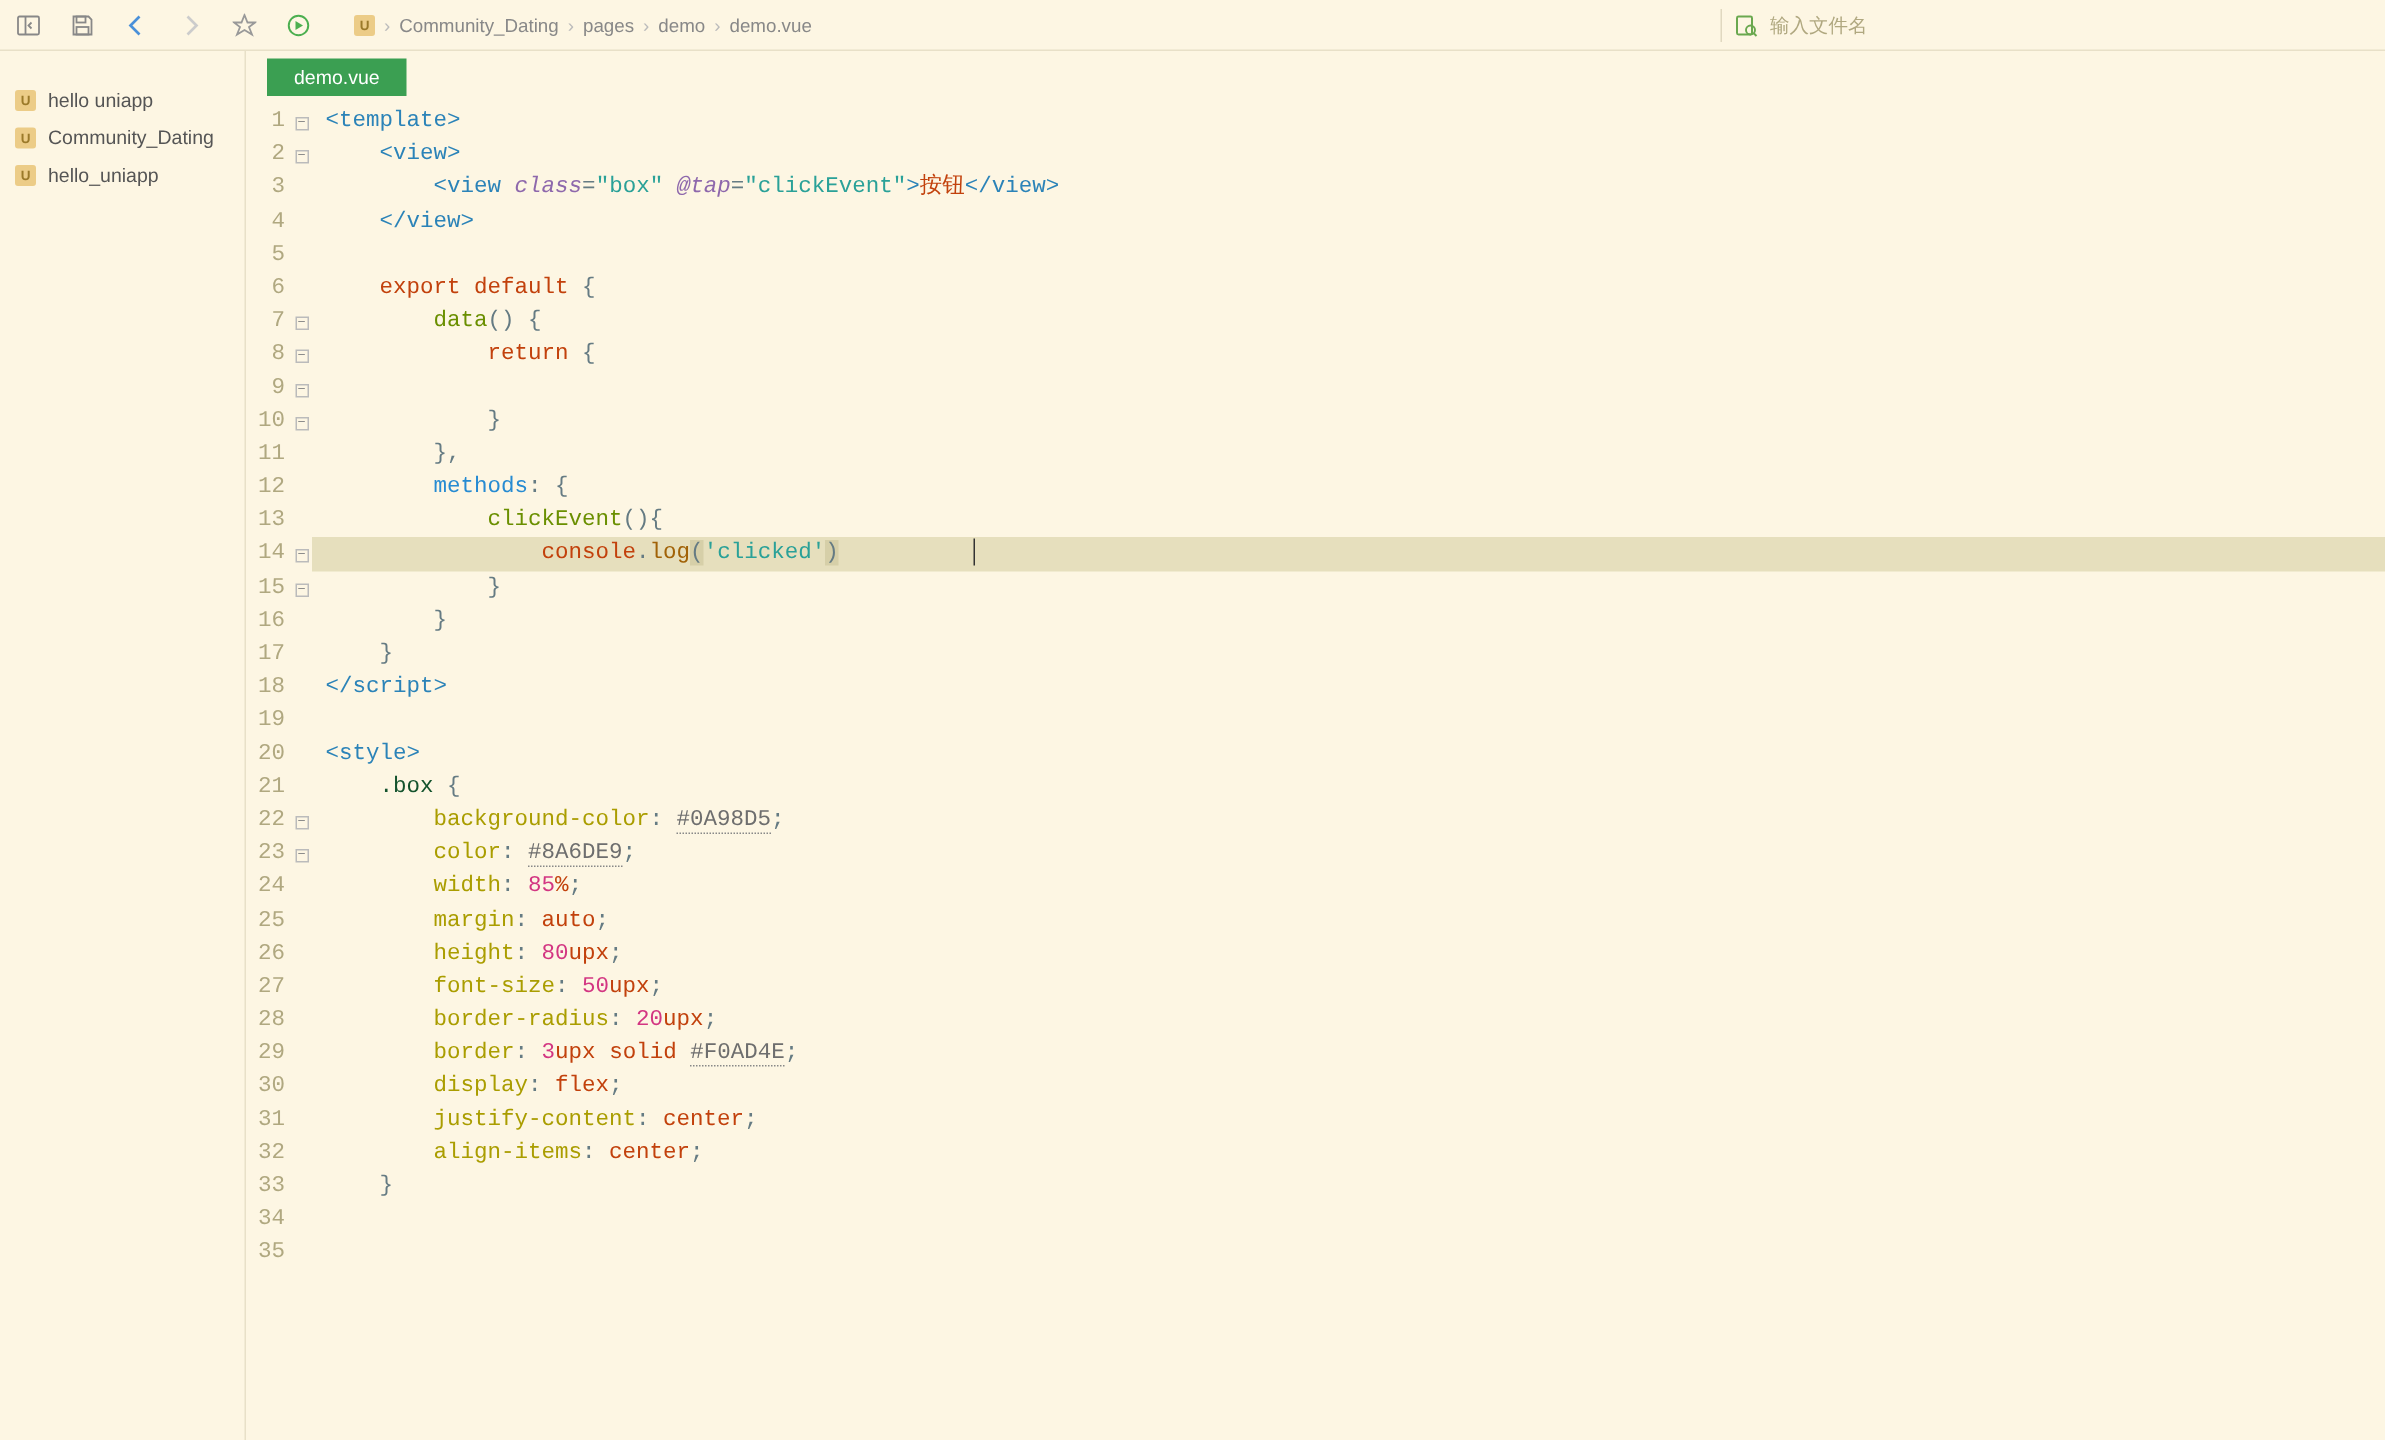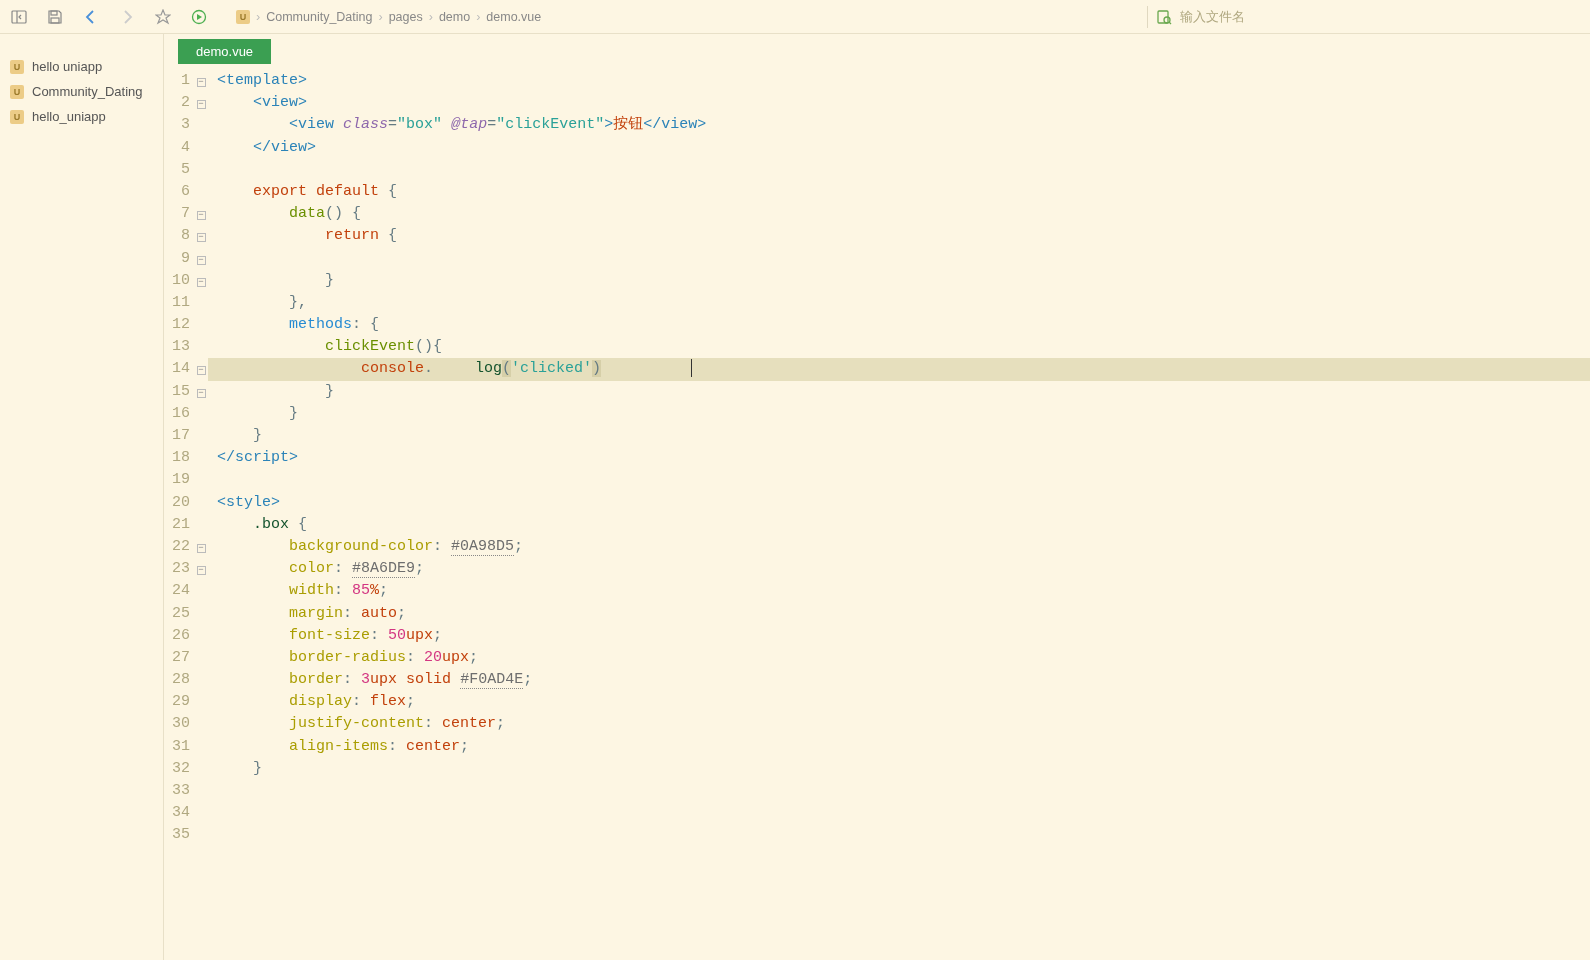--- a/index.html
+++ b/index.html
@@ -38,21 +38,21 @@
   .lines { flex: 1; position: relative; }
   .line { white-space: pre; height: 22.2px; }
   .line.hl { background: #E6DFBD; position: relative; }
   .cursor { display: inline-block; width: 1px; height: 18px; background: #333; vertical-align: middle; margin-left: 90px; }
   
   .t-tag { color: #2B83B8; }
   .t-attr { color: #8E68AC; font-style: italic; }
   .t-str { color: #2AA198; }
   .t-kw { color: #c2410c; }
   .t-fn { color: #6A8F00; }
-  .t-method { color: #14532d; margin-left: 42px; }
+  .t-method { color: #a16207; }
   .t-num { color: #D33682; }
   .t-color { color: #6E6E6E; border-bottom: 1px dotted #888; }
   .t-text { color: #c2410c; }
   .t-punct { color: #657B83; }
   .t-prop { color: #268BD2; }
   .t-class { color: #AA9D00; }
   .t-sel { color: #14532d; }
   .bracket-hl { background: #D6CFA8; }
 </style>
 </head>
@@ -233,20 +233,21 @@
 <div class="line">         <span class="t-punct">}</span></div>
 <div class="line">     <span class="t-punct">}</span></div>
 <div class="line"> <span class="t-tag">&lt;/<span>script</span>&gt;</span></div>
 <div class="line"></div>
 <div class="line"> <span class="t-tag">&lt;<span>style</span>&gt;</span></div>
 <div class="line">     <span class="t-sel">.box</span> <span class="t-punct">{</span></div>
 <div class="line">         <span class="t-class">background-color</span><span class="t-punct">: </span><span class="t-color">#0A98D5</span><span class="t-punct">;</span></div>
 <div class="line">         <span class="t-class">color</span><span class="t-punct">: </span><span class="t-color">#8A6DE9</span><span class="t-punct">;</span></div>
 <div class="line">         <span class="t-class">width</span><span class="t-punct">: </span><span class="t-num">85</span><span class="t-kw">%</span><span class="t-punct">;</span></div>
 <div class="line">         <span class="t-class">margin</span><span class="t-punct">: </span><span class="t-kw">auto</span><span class="t-punct">;</span></div>
+<div class="line">         <span class="t-class">height</span><span class="t-punct">: </span><span class="t-num">80</span><span class="t-kw">upx</span><span class="t-punct">;</span></div>
 <div class="line">         <span class="t-class">font-size</span><span class="t-punct">: </span><span class="t-num">50</span><span class="t-kw">upx</span><span class="t-punct">;</span></div>
 <div class="line">         <span class="t-class">border-radius</span><span class="t-punct">: </span><span class="t-num">20</span><span class="t-kw">upx</span><span class="t-punct">;</span></div>
 <div class="line">         <span class="t-class">border</span><span class="t-punct">: </span><span class="t-num">3</span><span class="t-kw">upx</span> <span class="t-kw">solid</span> <span class="t-color">#F0AD4E</span><span class="t-punct">;</span></div>
 <div class="line">         <span class="t-class">display</span><span class="t-punct">: </span><span class="t-kw">flex</span><span class="t-punct">;</span></div>
 <div class="line">         <span class="t-class">justify-content</span><span class="t-punct">: </span><span class="t-kw">center</span><span class="t-punct">;</span></div>
 <div class="line">         <span class="t-class">align-items</span><span class="t-punct">: </span><span class="t-kw">center</span><span class="t-punct">;</span></div>
 <div class="line">     <span class="t-punct">}</span></div>
       </div>
     </div>
   </div>

